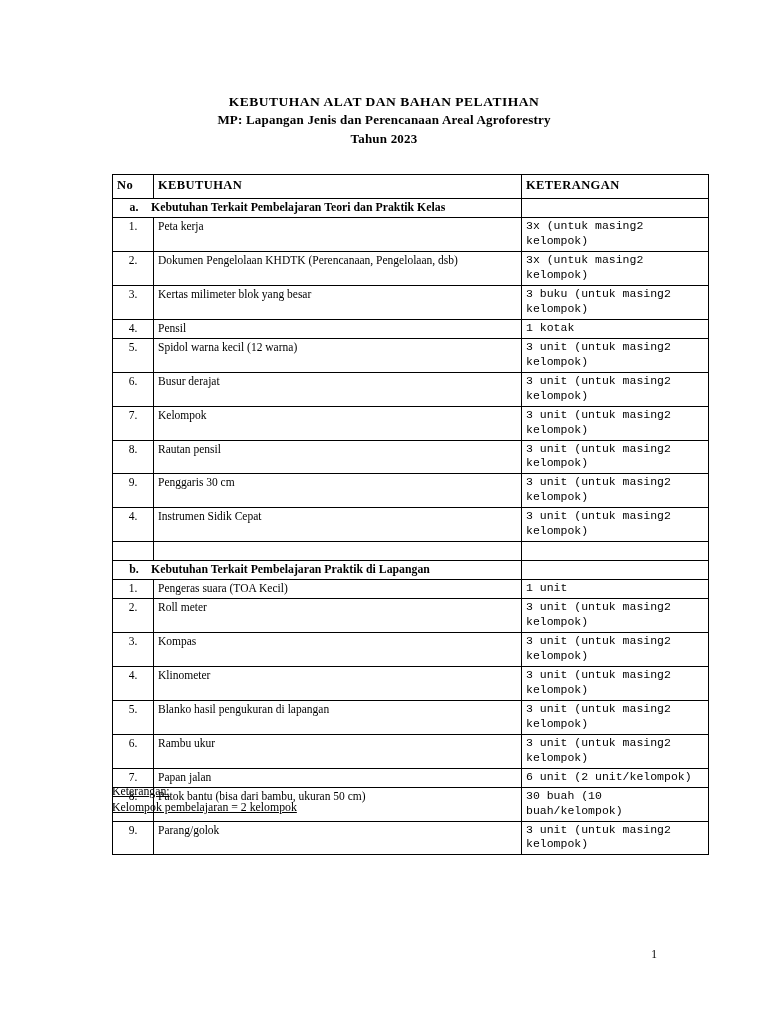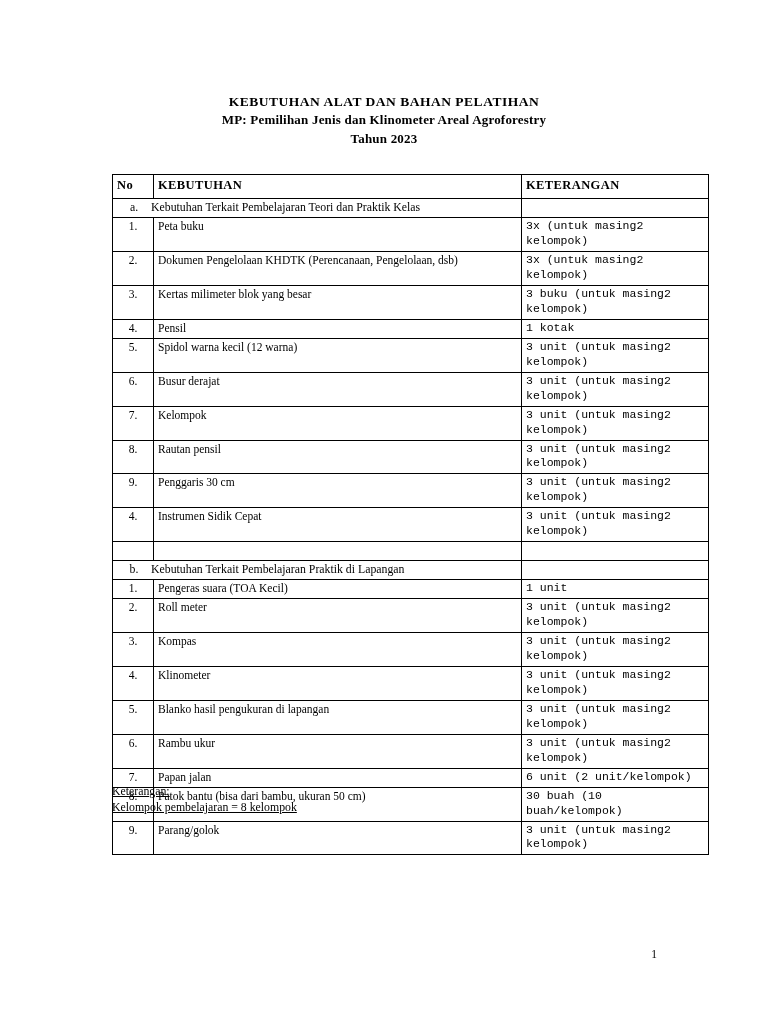--- a/index.html
+++ b/index.html
@@ -79,21 +79,21 @@
     font-weight: bold;
     font-size: 12.5px;
     letter-spacing: 0.4px;
     padding-top: 2px;
     padding-bottom: 3px;
     height: 18px;
   }
 
   
   td.section-cell {
-    font-weight: normal;
+    font-weight: bold;
     font-size: 11.8px;
     padding-top: 2px;
     padding-bottom: 2px;
     white-space: nowrap;
     margin-top: 36px;
   }
   td.section-cell .sec-letter {
     display: inline-block;
     width: 34px;
     text-align: center;
@@ -138,21 +138,21 @@
     margin-left: 540px;
   }
 </style>
 </head>
 <body>
 
 <div class="page">
 
   <div class="title-block">
     <div class="title-line title-line-1">KEBUTUHAN ALAT DAN BAHAN PELATIHAN</div>
-    <div class="title-line title-line-2">MP: Pemilihan Jenis dan Klinometer Areal Agroforestry</div>
+    <div class="title-line title-line-2">MP: Lapangan Jenis dan Perencanaan Areal Agroforestry</div>
     <div class="title-line title-line-3">Tahun 2023</div>
   </div>
 
   <div class="table-wrap">
     <table class="req-table">
       <colgroup>
         <col class="c-no">
         <col class="c-need">
         <col class="c-note">
       </colgroup>
@@ -163,21 +163,21 @@
           <th>KETERANGAN</th>
         </tr>
       </thead>
       <tbody id="table-body">
           <tr>
             <td class="section-cell" colspan="2"><span class="sec-letter">a.</span><span class="sec-text">Kebutuhan Terkait Pembelajaran Teori dan Praktik Kelas</span></td>
             <td>&nbsp;</td>
           </tr>
           <tr class="r-2line">
             <td class="num">1.</td>
-            <td class="need">Peta buku</td>
+            <td class="need">Peta kerja</td>
             <td class="note">3x (untuk masing2 kelompok)</td>
           </tr>
           <tr class="r-2line">
             <td class="num">2.</td>
             <td class="need">Dokumen Pengelolaan KHDTK (Perencanaan, Pengelolaan, dsb)</td>
             <td class="note">3x (untuk masing2 kelompok)</td>
           </tr>
           <tr class="r-2line">
             <td class="num">3.</td>
             <td class="need">Kertas milimeter blok yang besar</td>
@@ -271,20 +271,20 @@
             <td class="num">9.</td>
             <td class="need">Parang/golok</td>
             <td class="note">3 unit (untuk masing2 kelompok)</td>
           </tr>
         </tbody>
     </table>
   </div>
 
   <div class="notes">
     <div>Keterangan:</div>
-    <div>Kelompok pembelajaran = 8 kelompok</div>
+    <div>Kelompok pembelajaran = 2 kelompok</div>
   </div>
 
   <div class="page-number">
     <span>1</span>
   </div>
 
 </div>
 
 </body></html>

